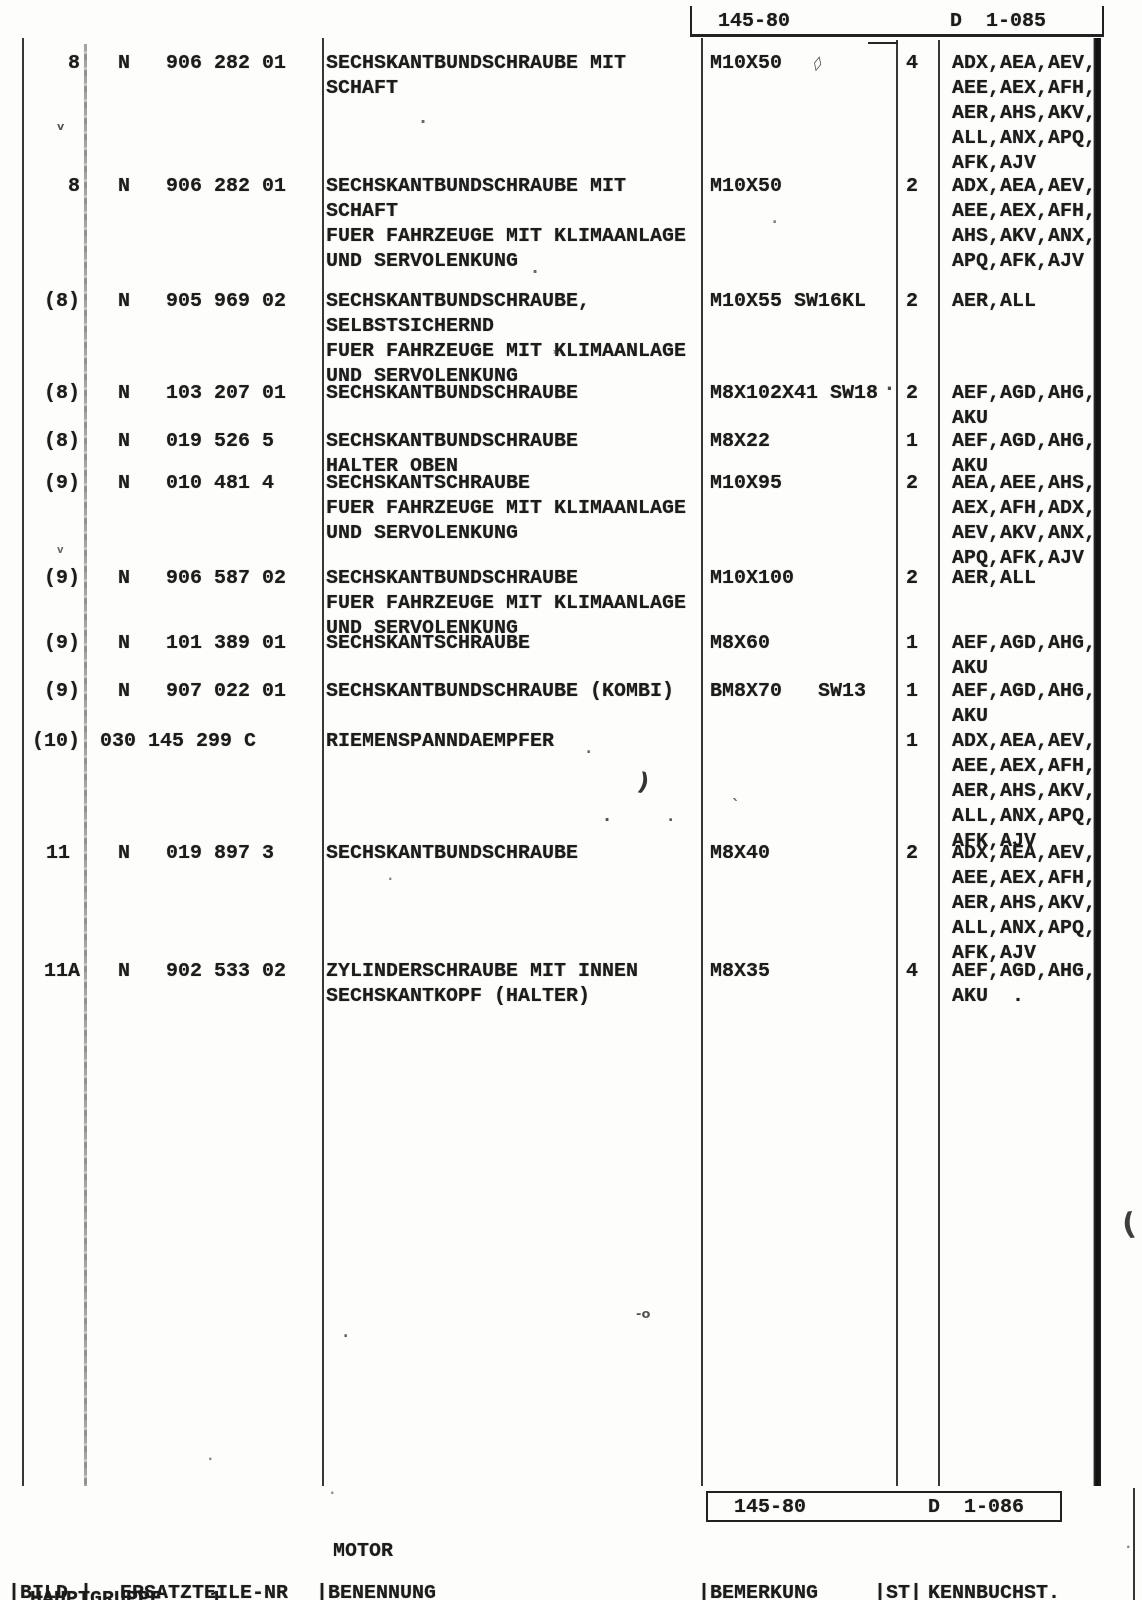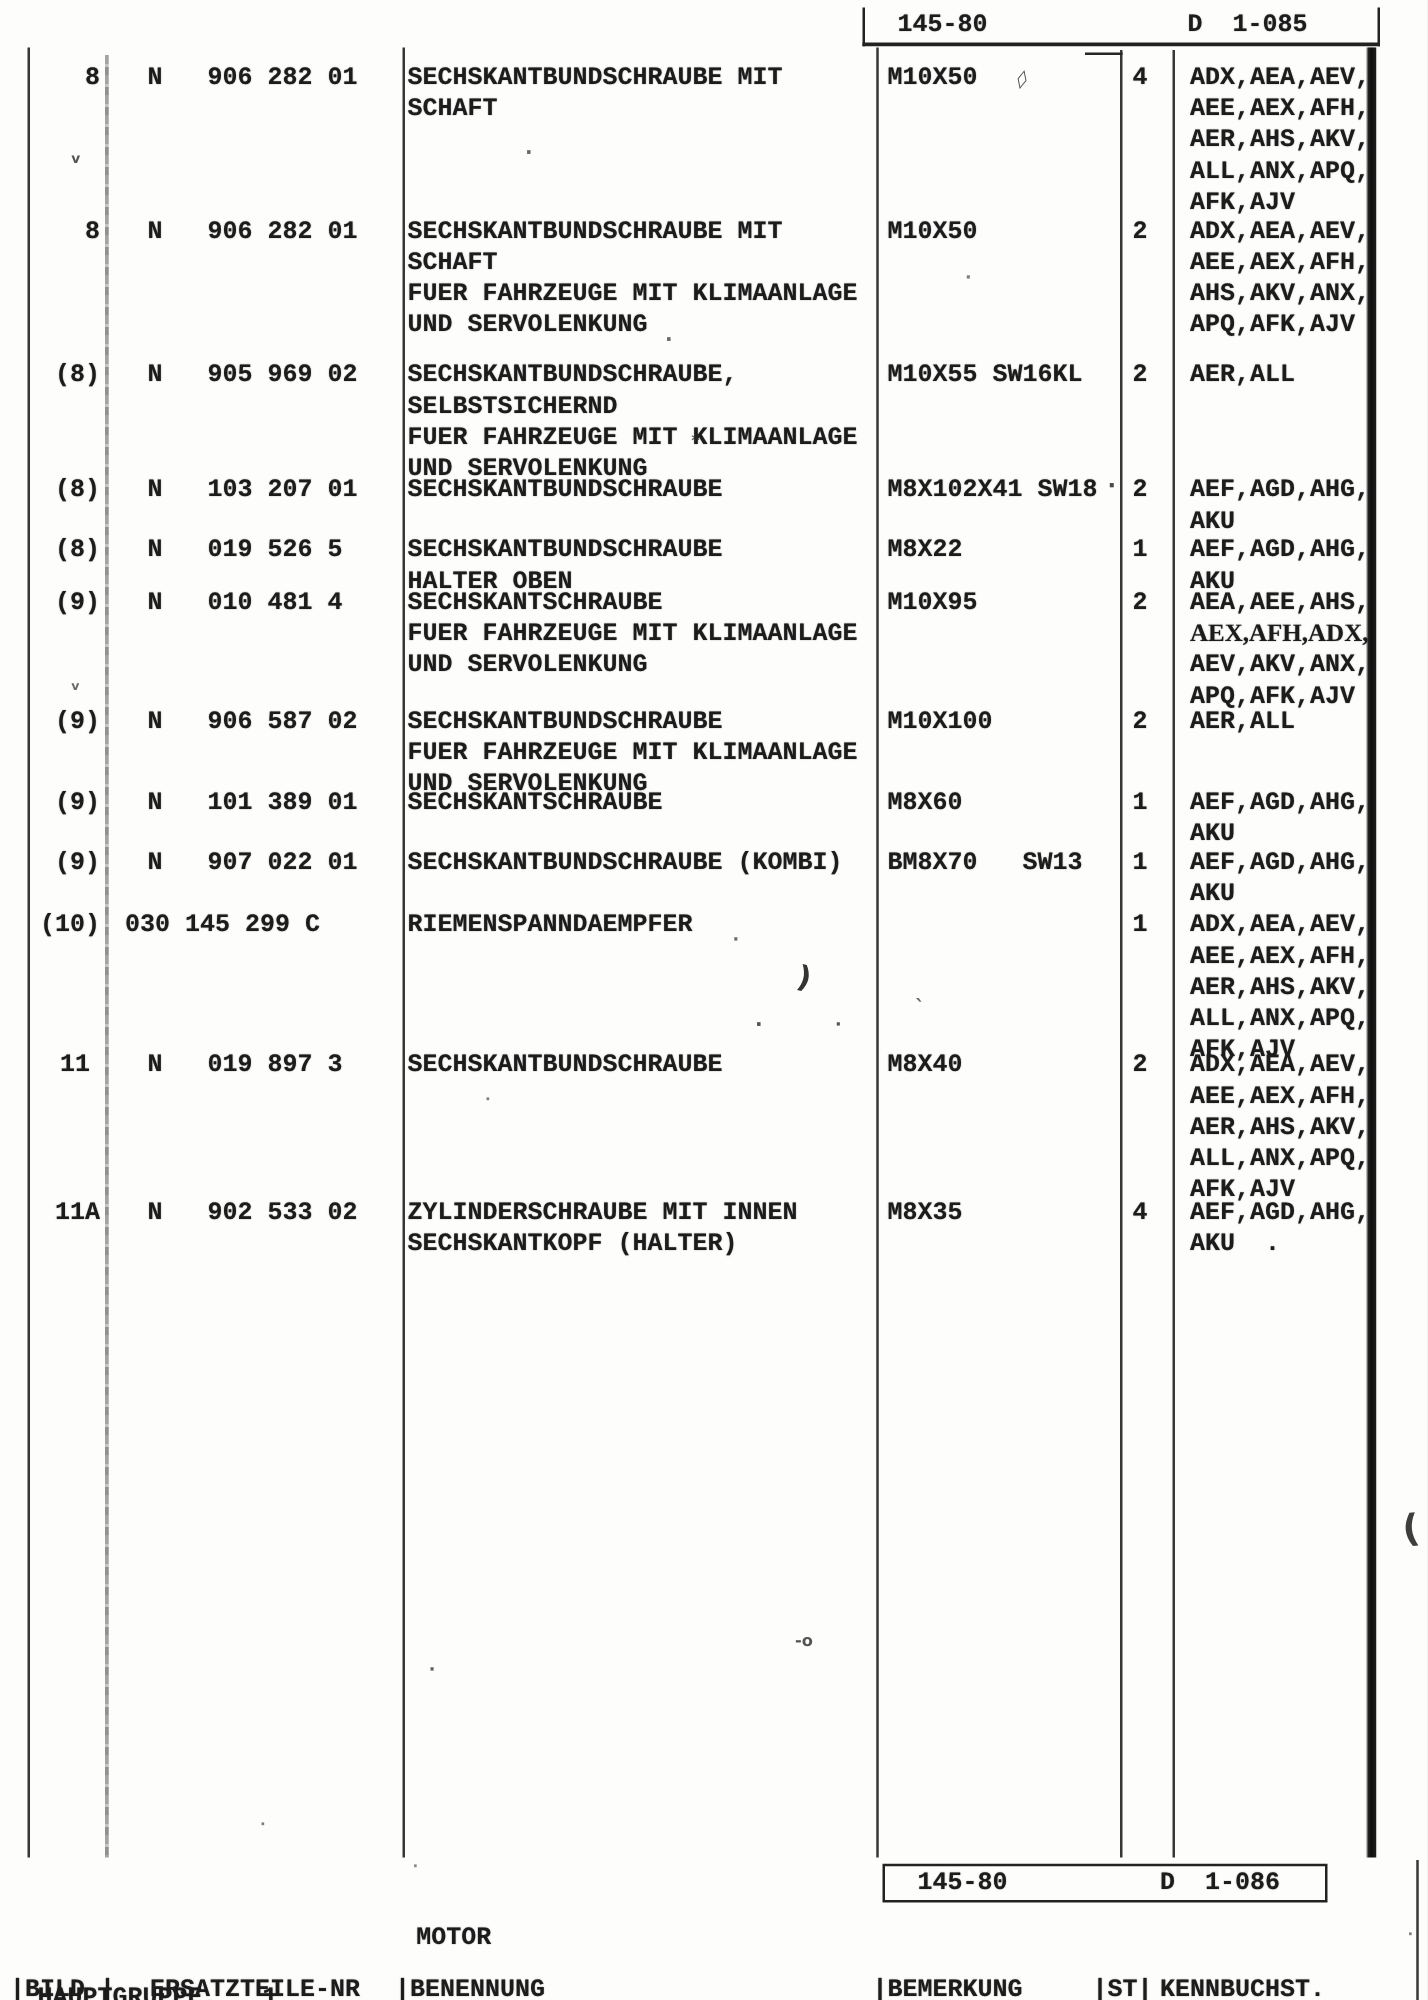--- a/index.html
+++ b/index.html
@@ -110,21 +110,21 @@
       </div>
       <div class="row" style="top: 470px;">
         <div class="cell" style="left: 24px; top: 0px; width: 56px; text-align: right;">(9)</div>
         <div class="cell" style="left: 118px; top: 0px;">N   010 481 4</div>
         <div class="cell" style="left: 326px; top: 0px;">SECHSKANTSCHRAUBE</div>
         <div class="cell" style="left: 326px; top: 25px;">FUER FAHRZEUGE MIT KLIMAANLAGE</div>
         <div class="cell" style="left: 326px; top: 50px;">UND SERVOLENKUNG</div>
         <div class="cell" style="left: 710px; top: 0px;">M10X95</div>
         <div class="cell" style="left: 880px; top: 0px; width: 38px; text-align: right;">2</div>
         <div class="cell" style="left: 952px; top: 0px;">AEA,AEE,AHS,</div>
-        <div class="cell" style="left: 952px; top: 25px; font-family: Liberation Serif, serif;">AEX,AFH,ADX,</div>
+        <div class="cell" style="left: 952px; top: 25px;">AEX,AFH,ADX,</div>
         <div class="cell" style="left: 952px; top: 50px;">AEV,AKV,ANX,</div>
         <div class="cell" style="left: 952px; top: 75px;">APQ,AFK,AJV</div>
       </div>
       <div class="row" style="top: 565px;">
         <div class="cell" style="left: 24px; top: 0px; width: 56px; text-align: right;">(9)</div>
         <div class="cell" style="left: 118px; top: 0px;">N   906 587 02</div>
         <div class="cell" style="left: 326px; top: 0px;">SECHSKANTBUNDSCHRAUBE</div>
         <div class="cell" style="left: 326px; top: 25px;">FUER FAHRZEUGE MIT KLIMAANLAGE</div>
         <div class="cell" style="left: 326px; top: 50px;">UND SERVOLENKUNG</div>
         <div class="cell" style="left: 710px; top: 0px;">M10X100</div>
@@ -154,21 +154,21 @@
         <div class="cell" style="left: 100px; top: 0px;">030 145 299 C</div>
         <div class="cell" style="left: 326px; top: 0px;">RIEMENSPANNDAEMPFER</div>
         <div class="cell" style="left: 880px; top: 0px; width: 38px; text-align: right;">1</div>
         <div class="cell" style="left: 952px; top: 0px;">ADX,AEA,AEV,</div>
         <div class="cell" style="left: 952px; top: 25px;">AEE,AEX,AFH,</div>
         <div class="cell" style="left: 952px; top: 50px;">AER,AHS,AKV,</div>
         <div class="cell" style="left: 952px; top: 75px;">ALL,ANX,APQ,</div>
         <div class="cell" style="left: 952px; top: 100px;">AFK,AJV</div>
       </div>
       <div class="row" style="top: 840px;">
-        <div class="cell" style="left: 16px; top: 0px; width: 56px; text-align: right;">11</div>
+        <div class="cell" style="left: 30px; top: 0px; width: 56px; text-align: center;">11</div>
         <div class="cell" style="left: 118px; top: 0px;">N   019 897 3</div>
         <div class="cell" style="left: 326px; top: 0px;">SECHSKANTBUNDSCHRAUBE</div>
         <div class="cell" style="left: 710px; top: 0px;">M8X40</div>
         <div class="cell" style="left: 880px; top: 0px; width: 38px; text-align: right;">2</div>
         <div class="cell" style="left: 952px; top: 0px;">ADX,AEA,AEV,</div>
         <div class="cell" style="left: 952px; top: 25px;">AEE,AEX,AFH,</div>
         <div class="cell" style="left: 952px; top: 50px;">AER,AHS,AKV,</div>
         <div class="cell" style="left: 952px; top: 75px;">ALL,ANX,APQ,</div>
         <div class="cell" style="left: 952px; top: 100px;">AFK,AJV</div>
       </div>

